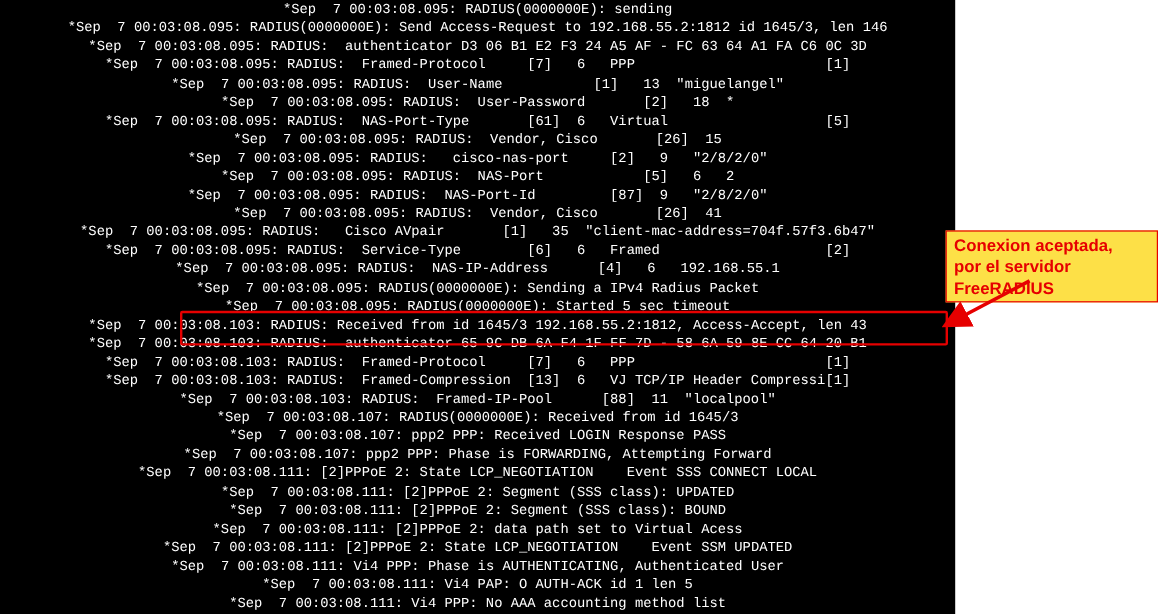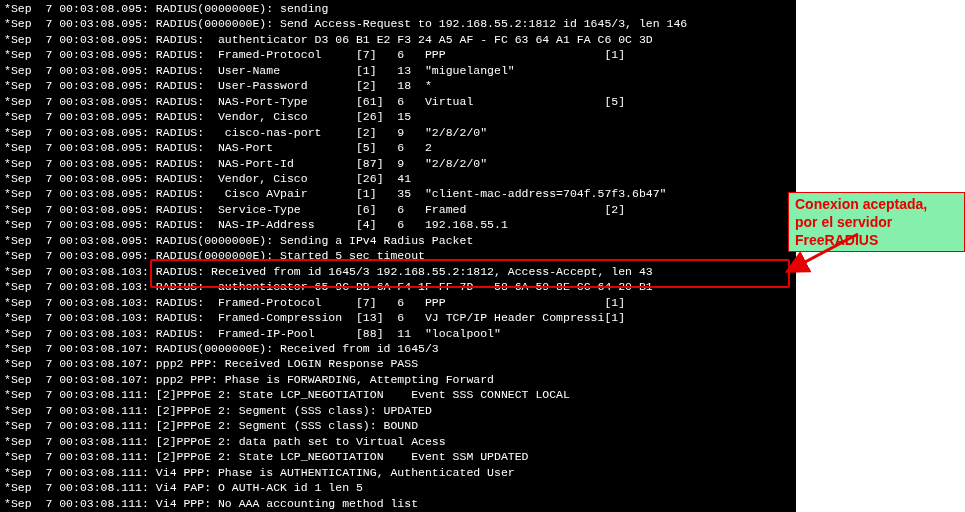--- a/index.html
+++ b/index.html
@@ -30,31 +30,32 @@
     position: absolute;
     top: 0;
     left: 788px;
     width: 177px;
     height: 512px;
     background: #fff;
     z-index: 0;
   }
   .log-line {
     display: block;
+    text-align: center;
   }
   .highlight-box {
     position: absolute;
     border: 2px solid #e60000;
     border-radius: 2px;
     z-index: 5;
     pointer-events: none;
   }
   .callout {
     position: absolute;
-    background: #86efac;
+    background: #fde047;
     color: #e60000;
     font-family: Arial, Helvetica, sans-serif;
     font-weight: bold;
     font-size: 14px;
     line-height: 18px;
     padding: 2px 6px;
     border: 1px solid #e60000;
     z-index: 6;
   }
   .arrow {

